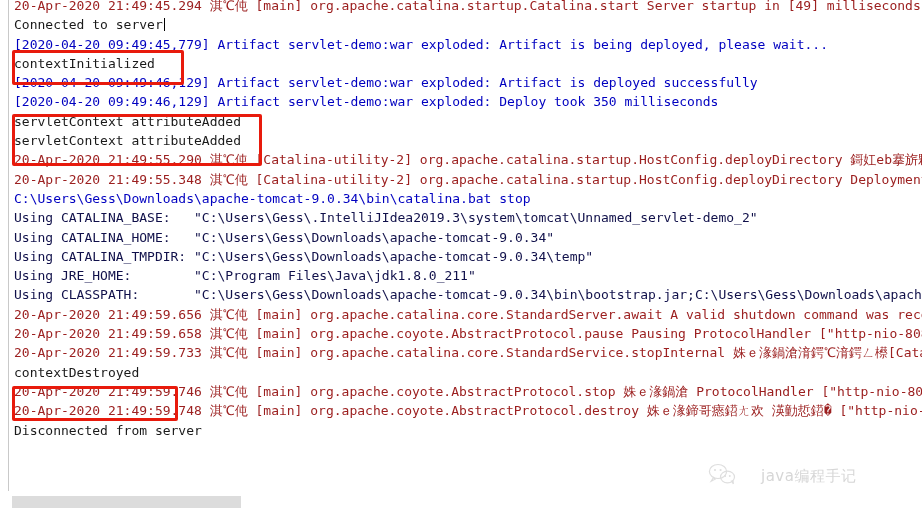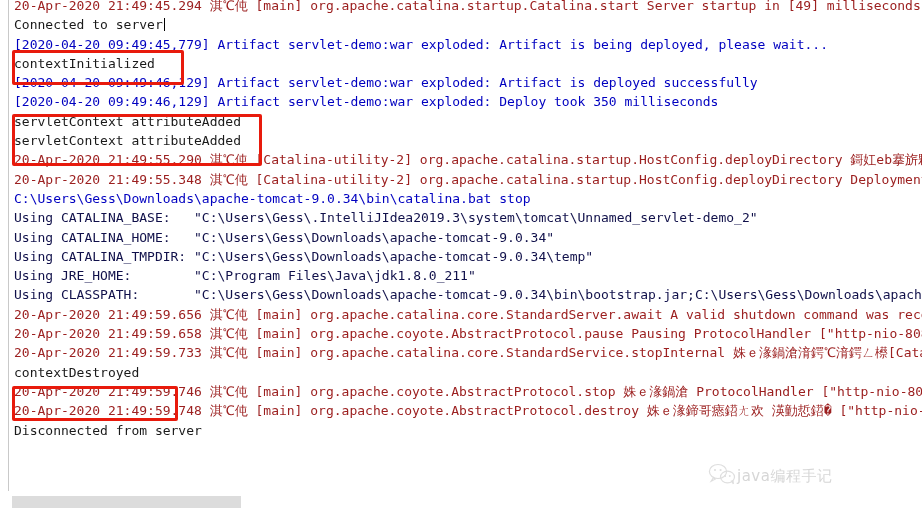--- a/index.html
+++ b/index.html
@@ -93,21 +93,21 @@
     border-radius: 0px;
   }
 
   
   #watermark {
     position: absolute;
     left: 707px;
     top: 462px;
     display: flex;
     align-items: center;
-    gap: 0;
+    gap: 24px;
     opacity: 0.55;
     pointer-events: none;
   }
   #watermark .wm-text {
     font-family: "DejaVu Sans", "Liberation Sans", sans-serif;
     font-size: 15px;
     color: #b5b5b5;
     letter-spacing: 0.5px;
     white-space: nowrap;
   }

